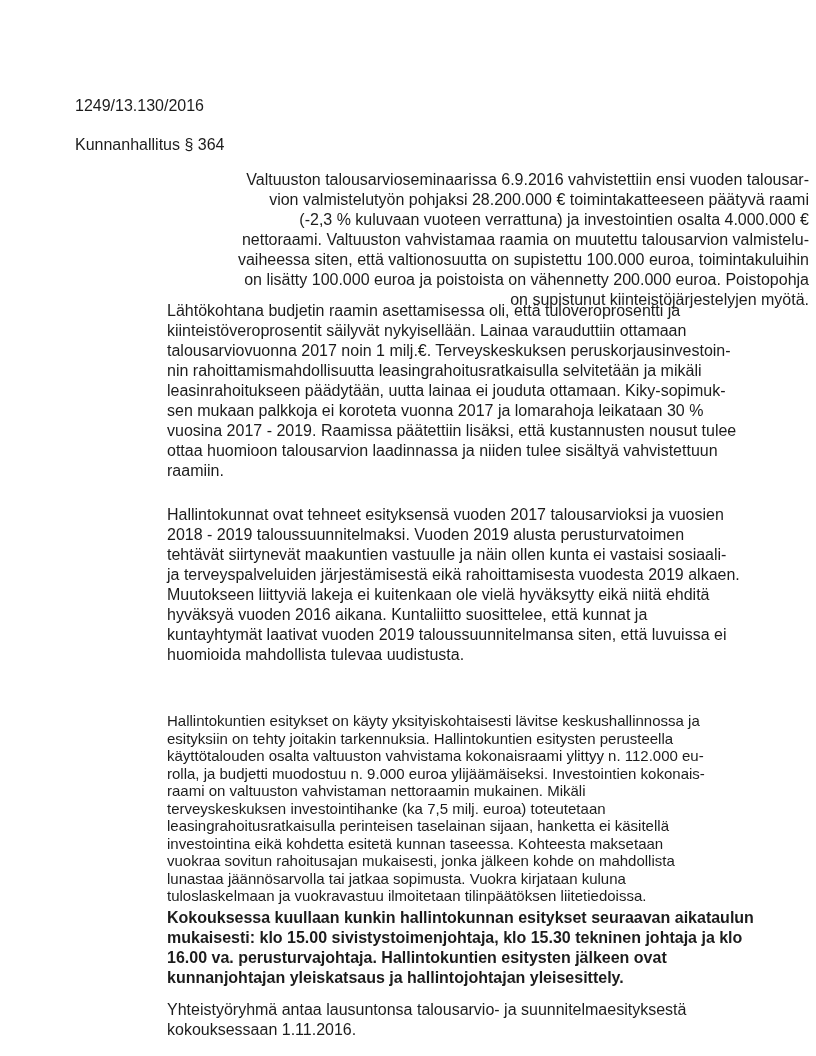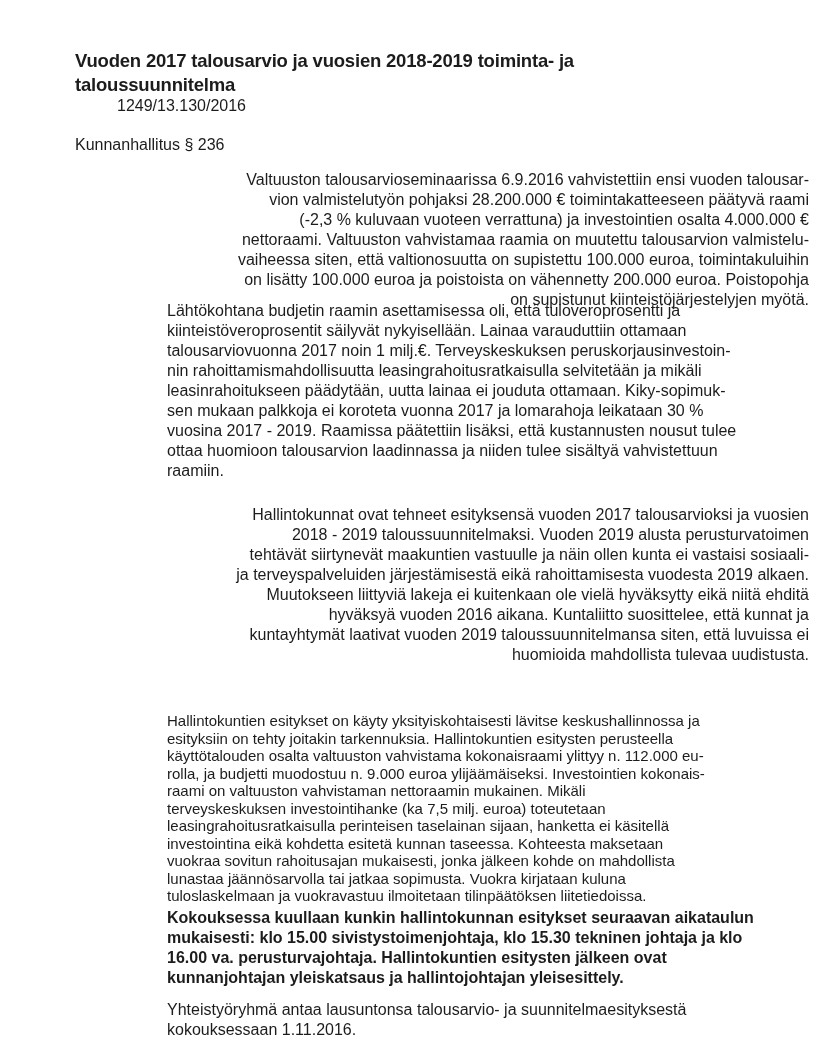--- a/index.html
+++ b/index.html
@@ -36,49 +36,47 @@
     position: absolute;
     left: 75px;
     top: 37px;
     width: 640px;
     font-size: 18.5px;
     font-weight: bold;
     line-height: 24px;
     letter-spacing: -0.2px;
     white-space: pre-line;
   }
-  .case-number { left: 75px; top: 96px; margin-left: 42px; }
+  .case-number { left: 75px; top: 96px; }
   .section-ref { left: 75px; top: 135px; }
   .para {
     position: absolute;
     left: 167px;
     width: 642px;
     font-size: 16px;
     line-height: 20px;
     white-space: pre-line;
   }
   .para-1 { top: 170px; text-align: right; }
   .para-2 { top: 301px; }
-  .para-3 { top: 505px; text-align: right; }
+  .para-3 { top: 505px; }
   .para-4 { top: 712px; font-size: 15px; line-height: 17.5px; }
   .para-5 { top: 908px; font-weight: bold; }
   .para-6 { top: 1000px; }
 </style>
 </head>
 <body>
 
 <div class="page">
 
 
-  <h1 class="doc-title">Vuoden 2017 talousarvio ja vuosien 2018-2019 toiminta- ja
-taloussuunnitelma</h1>
 
   <div class="txt case-number">1249/13.130/2016</div>
 
-  <div class="txt section-ref">Kunnanhallitus § 236</div>
+  <div class="txt section-ref">Kunnanhallitus § 364</div>
 
   <div class="para para-1">Valtuuston talousarvioseminaarissa 6.9.2016 vahvistettiin ensi vuoden talousar-
 vion valmistelutyön pohjaksi 28.200.000 € toimintakatteeseen päätyvä raami
 (-2,3 % kuluvaan vuoteen verrattuna) ja investointien osalta 4.000.000 €
 nettoraami. Valtuuston vahvistamaa raamia on muutettu talousarvion valmistelu-
 vaiheessa siten, että valtionosuutta on supistettu 100.000 euroa, toimintakuluihin
 on lisätty 100.000 euroa ja poistoista on vähennetty 200.000 euroa. Poistopohja
 on supistunut kiinteistöjärjestelyjen myötä.</div>
 
   <div class="para para-2">Lähtökohtana budjetin raamin asettamisessa oli, että tuloveroprosentti ja

